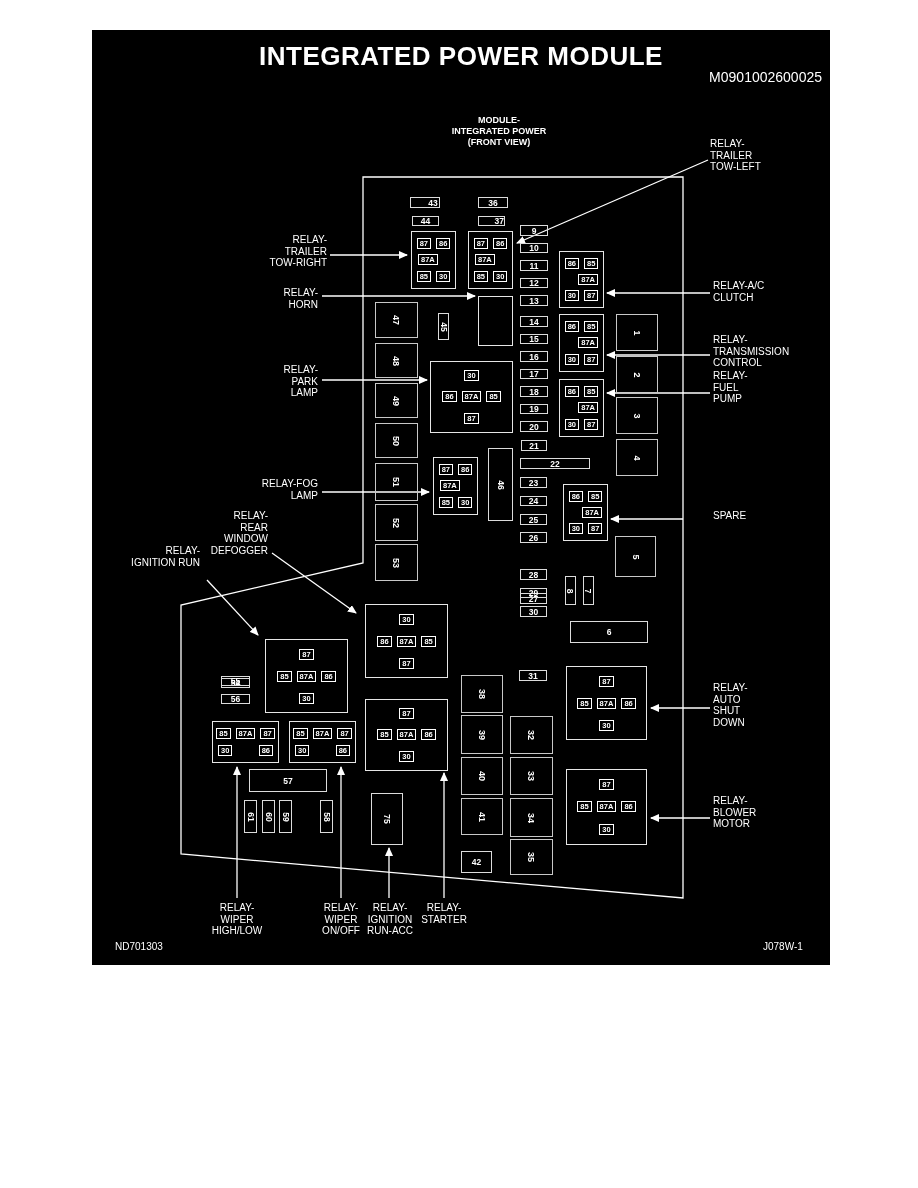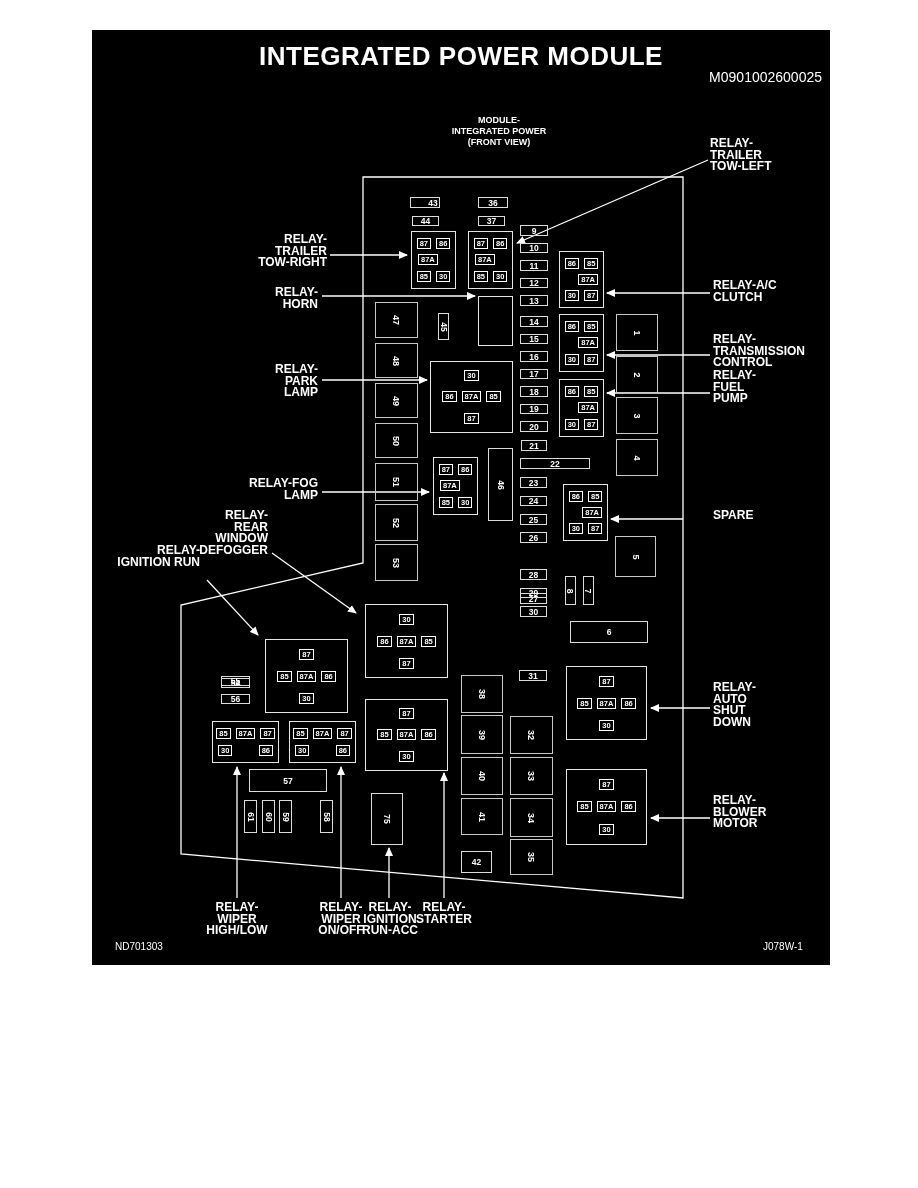--- a/index.html
+++ b/index.html
@@ -18,21 +18,21 @@
   .fuse.vert span{transform:rotate(90deg);display:block;}
   .fuse.sq{border-color:#c8c8c8;font-size:9px;}
   .relay{position:absolute;box-sizing:border-box;border:1.4px solid #e6e6e6;
          display:flex;flex-direction:column;justify-content:space-around;padding:3px 1px;}
   .prow{display:flex;justify-content:center;align-items:center;gap:5px;}
   .prow.left{justify-content:flex-start;padding-left:5px;}
   .prow.right{justify-content:flex-end;padding-right:4px;}
   .prow.between{justify-content:space-between;padding:0 4px;}
   .pin{border:1.4px solid #fff;color:#fff;font-weight:bold;font-size:7.5px;
        line-height:9px;padding:0 2px;white-space:nowrap;}
-  .callout{position:absolute;color:#fff;font-size:12px;font-weight:bold;line-height:11.5px;white-space:nowrap;}
+  .callout{position:absolute;color:#fff;font-size:10px;font-weight:normal;line-height:11.5px;white-space:nowrap;}
   .callout.right{text-align:right;transform:translateX(-100%);}
   .callout.center{text-align:center;transform:translateX(-50%);}
 </style>
 </head>
 <body>
 
 <div id="panel"></div>
 
 <svg id="lines" width="918" height="1188" viewBox="0 0 918 1188">
   <defs>
@@ -75,21 +75,21 @@
 <div id="diagram">
     <div class="fuse" style="left: 410px; top: 197px; width: 30px; height: 11px; padding-left: 16px;">
       <span>43</span>
     </div>
     <div class="fuse" style="left: 412px; top: 216px; width: 27px; height: 10px;">
       <span>44</span>
     </div>
     <div class="fuse" style="left: 478px; top: 197px; width: 30px; height: 11px;">
       <span>36</span>
     </div>
-    <div class="fuse" style="left: 478px; top: 216px; width: 27px; height: 10px;">
+    <div class="fuse" style="left: 478px; top: 216px; width: 27px; height: 10px; justify-content: flex-end;">
       <span>37</span>
     </div>
     <div class="fuse" style="left: 520px; top: 225px; width: 28px; height: 11px;">
       <span>9</span>
     </div>
     <div class="fuse" style="left: 520px; top: 243px; width: 28px; height: 10px;">
       <span>10</span>
     </div>
     <div class="fuse" style="left: 520px; top: 260px; width: 28px; height: 11px;">
       <span>11</span>

